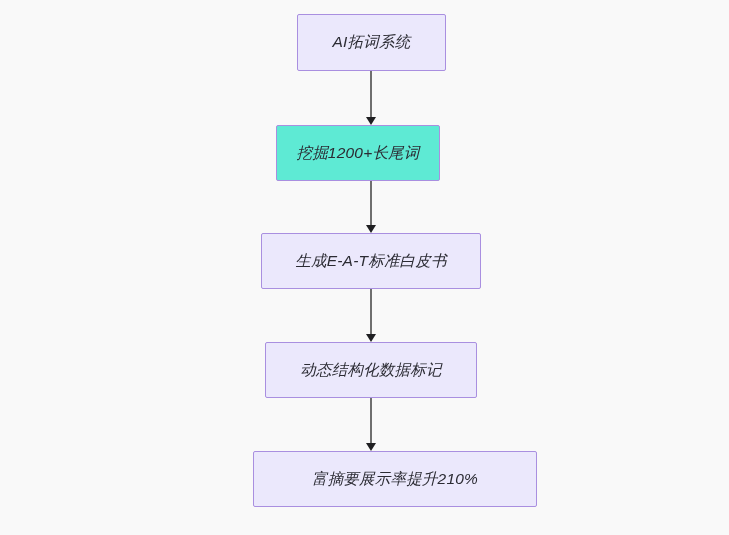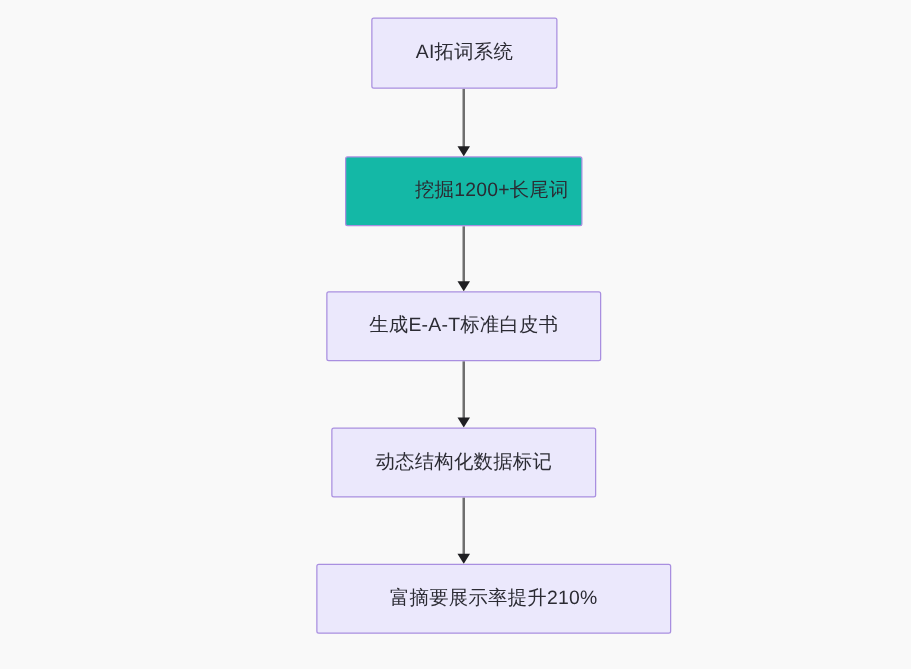--- a/index.html
+++ b/index.html
@@ -11,20 +11,21 @@
     height: 535px;
     background: #f9f9f9;
     font-family: "Liberation Sans", "DejaVu Sans", sans-serif;
     overflow: hidden;
   }
   #flowchart-canvas {
     position: relative;
     width: 729px;
     height: 535px;
     background: #f9f9f9;
+    font-style: italic;
   }
   .node {
     position: absolute;
     box-sizing: border-box;
     background: #ebe8fc;
     border: 1.4px solid #a98fe0;
     border-radius: 2px;
     display: flex;
     align-items: center;
     justify-content: center;
@@ -77,21 +78,21 @@
     <div class="edge-head" style="top: 45px; border-top-color: rgb(31, 31, 34);"></div>
   </div>
   <div class="edge" style="left: 370px; top: 398px; width: 2px; height: 53px;">
     <div class="edge-line" style="height: 46px; background: rgb(111, 111, 111);"></div>
     <div class="edge-head" style="top: 45px; border-top-color: rgb(31, 31, 34);"></div>
   </div>
 
   <div class="node" style="left: 297px; top: 14px; width: 149px; height: 57px; background: rgb(235, 232, 252); border-color: rgb(169, 143, 224); color: rgb(43, 43, 51);">
     <span class="node-label">AI拓词系统</span>
   </div>
-  <div class="node" style="left: 276px; top: 125px; width: 190px; height: 56px; background: #14b8a6; border-color: rgb(169, 143, 224); color: rgb(43, 43, 51); justify-content: flex-end;">
+  <div class="node" style="left: 276px; top: 125px; width: 164px; height: 56px; background: #5eead4; border-color: rgb(169, 143, 224); color: rgb(43, 43, 51);">
     <span class="node-label">挖掘1200+长尾词</span>
   </div>
   <div class="node" style="left: 261px; top: 233px; width: 220px; height: 56px; background: rgb(235, 232, 252); border-color: rgb(169, 143, 224); color: rgb(43, 43, 51);">
     <span class="node-label">生成E-A-T标准白皮书</span>
   </div>
   <div class="node" style="left: 265px; top: 342px; width: 212px; height: 56px; background: rgb(235, 232, 252); border-color: rgb(169, 143, 224); color: rgb(43, 43, 51);">
     <span class="node-label">动态结构化数据标记</span>
   </div>
   <div class="node" style="left: 253px; top: 451px; width: 284px; height: 56px; background: rgb(235, 232, 252); border-color: rgb(169, 143, 224); color: rgb(43, 43, 51);">
     <span class="node-label">富摘要展示率提升210%</span>

